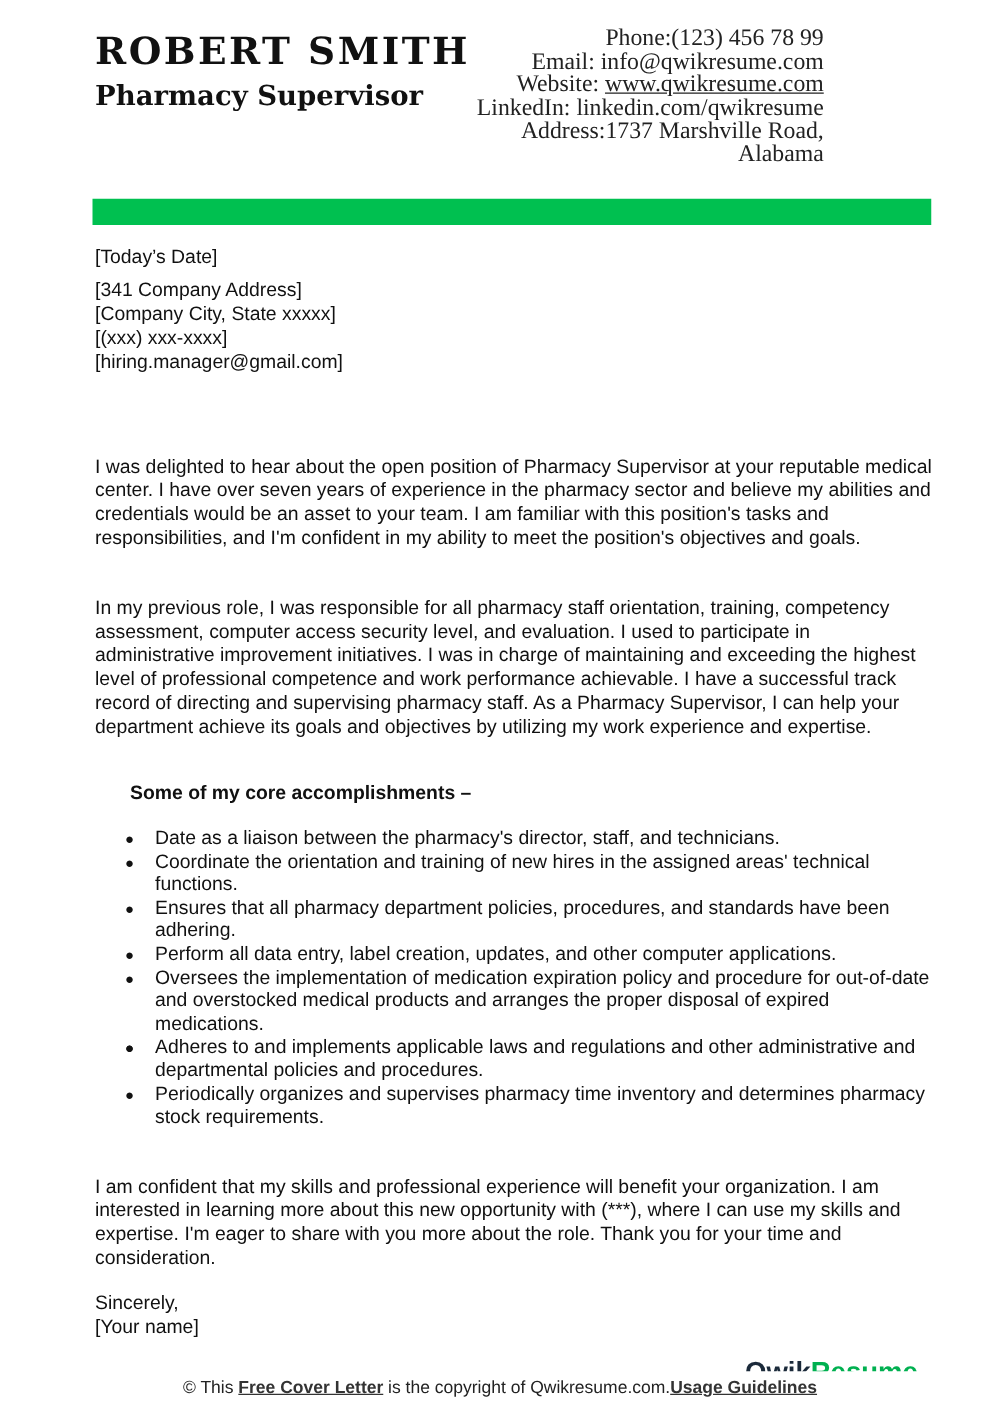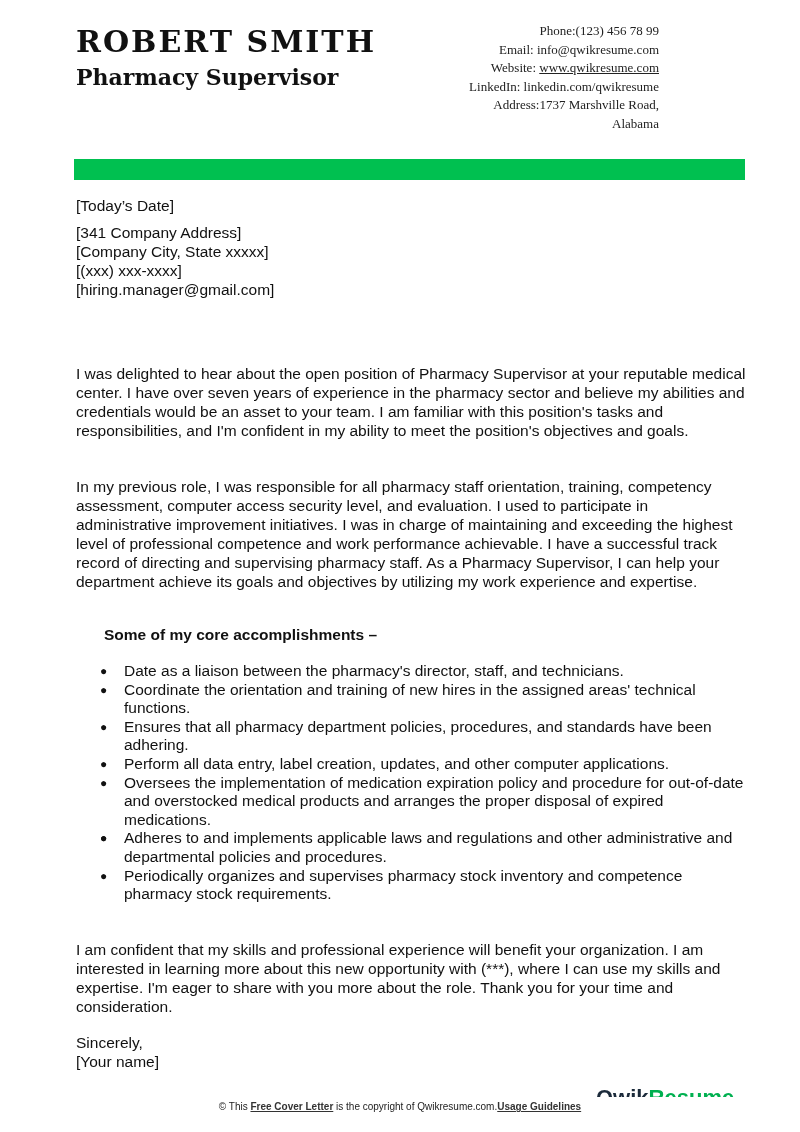--- a/index.html
+++ b/index.html
@@ -2,21 +2,21 @@
 <html><head>
   <meta charset="utf-8">
   <style>
     html, body { margin: 0; padding: 0; background: #ffffff; }
     body { width: 800px; height: 1132px; position: relative; overflow: hidden; color: #111111; }
     .page { position: absolute; left: 0; top: 0; width: 720px; height: 1132px; }
 
     .name { position: absolute; left: 76px; top: 24px; font-family: "DejaVu Serif", serif; font-weight: bold; font-size: 30px; letter-spacing: 2px; color: #111; white-space: nowrap; }
     .role { position: absolute; left: 76px; top: 64px; font-family: "DejaVu Serif", serif; font-weight: bold; font-size: 22px; color: #111; white-space: nowrap; }
 
-    .contact { position: absolute; right: 61px; top: 22px; text-align: right; font-family: "Liberation Serif", serif; font-size: 13px; line-height: 18.5px; color: #222; }
+    .contact { position: absolute; right: 61px; top: 22px; text-align: right; font-family: "Liberation Serif", serif; font-size: 19px; line-height: 18.5px; color: #222; }
     .contact a { color: #222; text-decoration: underline; }
 
     .green-bar { position: absolute; left: 74px; top: 159px; width: 671px; height: 21px; background: #00c050; }
 
     .body-text { position: absolute; left: 76px; width: 670px; font-family: "Liberation Sans", sans-serif; font-size: 15.5px; line-height: 19px; color: #111; }
     .body-text p { margin: 0; }
 
     .date { top: 196px; }
     .addr { top: 223px; }
     .salutation { top: 340px; }
@@ -24,21 +24,21 @@
     .para2 { top: 477px; }
     .heading { top: 625px; font-weight: bold; margin-left: 28px; }
 
     .list { position: absolute; left: 76px; top: 662px; width: 670px; font-family: "Liberation Sans", sans-serif; font-size: 15.5px; line-height: 18.6px; color: #111; margin: 0; padding: 0; list-style: none; }
     .list li { position: relative; padding-left: 48px; margin: 0; }
     .list li .bullet { position: absolute; left: 24px; top: 0; font-size: 12px; }
 
     .para3 { top: 940px; }
     .closing { top: 1033px; }
 
-    .footer { position: absolute; left: 0; top: 1101px; width: 800px; text-align: center; font-family: "Liberation Sans", sans-serif; font-size: 10px; color: #222; }
+    .footer { position: absolute; left: 0; top: 1101px; width: 800px; text-align: center; font-family: "Liberation Sans", sans-serif; font-size: 14px; color: #222; }
     .footer a { color: #333; text-decoration: underline; font-weight: bold; }
 
     .logo { position: absolute; left: 596px; top: 1085px; font-family: "Liberation Sans", sans-serif; font-weight: bold; font-size: 22px; height: 12px; overflow: hidden; line-height: 26px; white-space: nowrap; }
     .logo .q { color: #1b2a3a; }
     .logo .r { color: #00b050; }
   </style>
 </head>
 <body>
 
 <div class="page">
@@ -77,21 +77,21 @@
   <div class="body-text heading">Some of my core accomplishments –</div>
 
   <ul class="list">
     <li><span class="bullet">●</span><span>Date as a liaison between the pharmacy's director, staff, and technicians.</span></li>
     <li><span class="bullet">●</span><span>Coordinate the orientation and training of new hires in the assigned areas' technical functions.</span></li>
     <li><span class="bullet">●</span><span>Ensures that all pharmacy department policies, procedures, and standards have been adhering.</span></li>
     <li><span class="bullet">●</span><span>Perform all data entry, label creation, updates, and other computer applications.</span></li>
     <li><span class="bullet">●</span><span>Oversees the implementation of medication expiration policy and procedure for out-of-date and overstocked medical products and arranges the proper disposal of expired medications.</span></li>
     <li><span class="bullet">●</span></li>
     <li><span class="bullet">●</span><span>Adheres to and implements applicable laws and regulations and other administrative and departmental policies and procedures.</span></li>
-    <li><span class="bullet">●</span><span>Periodically organizes and supervises pharmacy stock inventory and competence pharmacy stock requirements.</span></li>
+    <li><span class="bullet">●</span><span>Periodically organizes and supervises pharmacy time inventory and determines pharmacy stock requirements.</span></li>
   </ul>
 
   <div class="body-text para3">
       <p>I am confident that my skills and professional experience will benefit your organization. I am interested in learning more about this new opportunity with (***), where I can use my skills and expertise. I'm eager to share with you more about the role. Thank you for your time and consideration.</p>
     </div>
 
   <div class="body-text closing">
     <div>Sincerely,</div>
     <div>[Your name]</div>
   </div>

